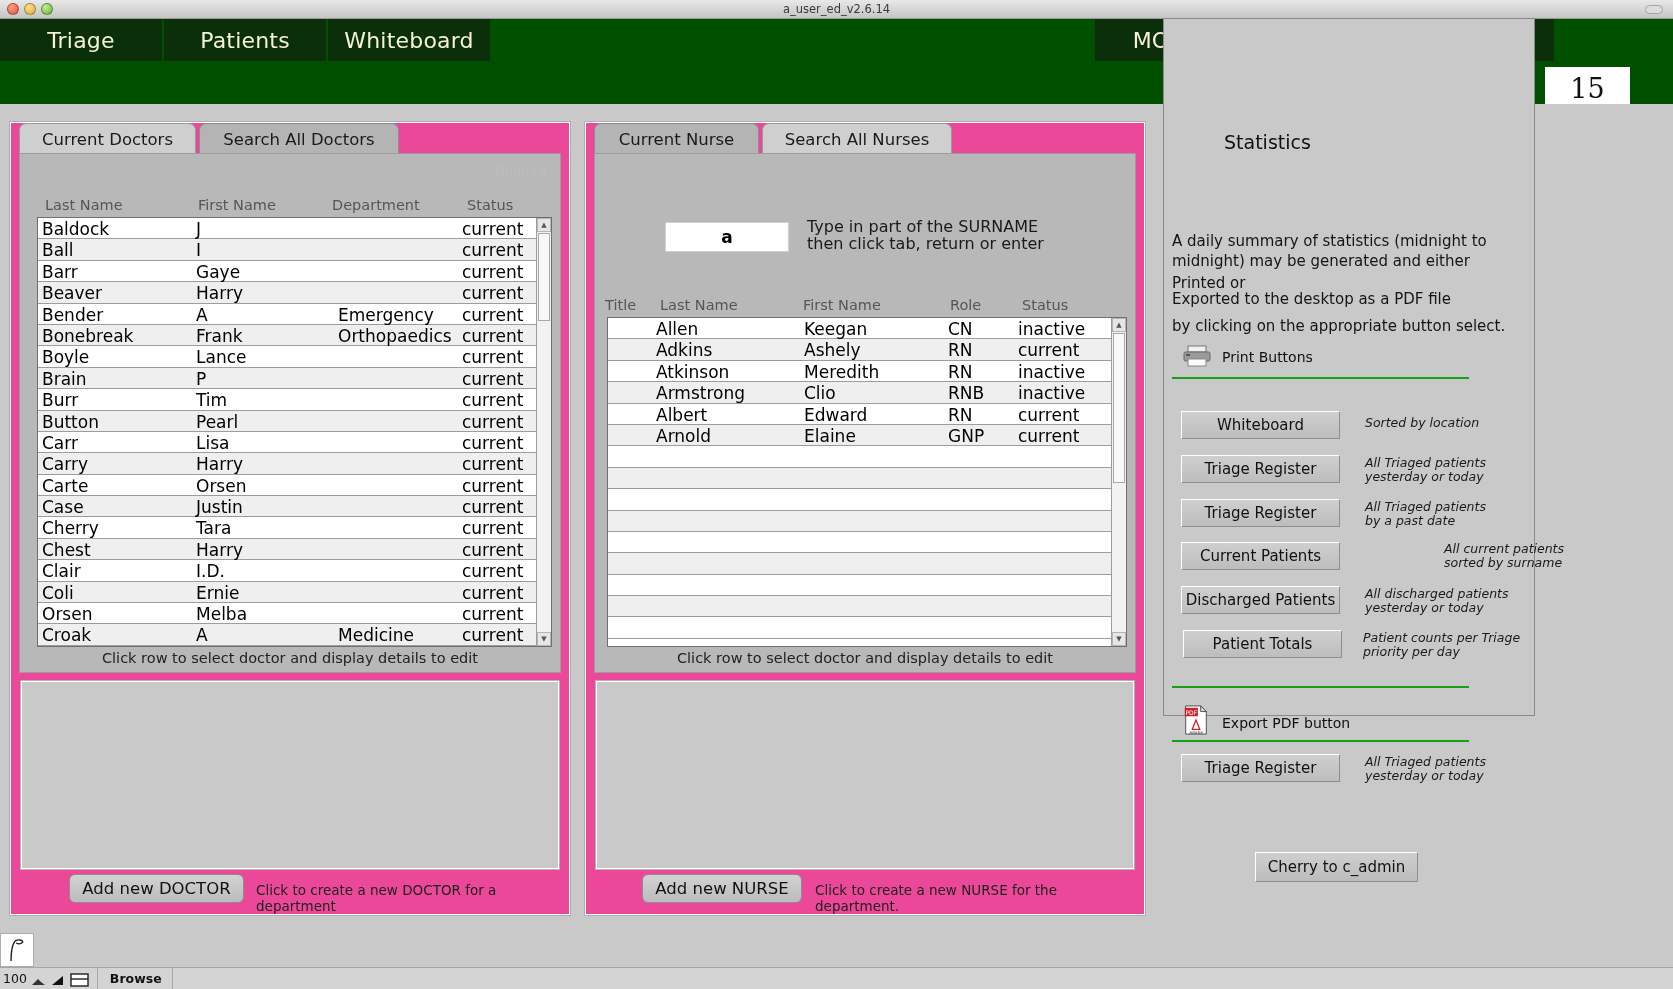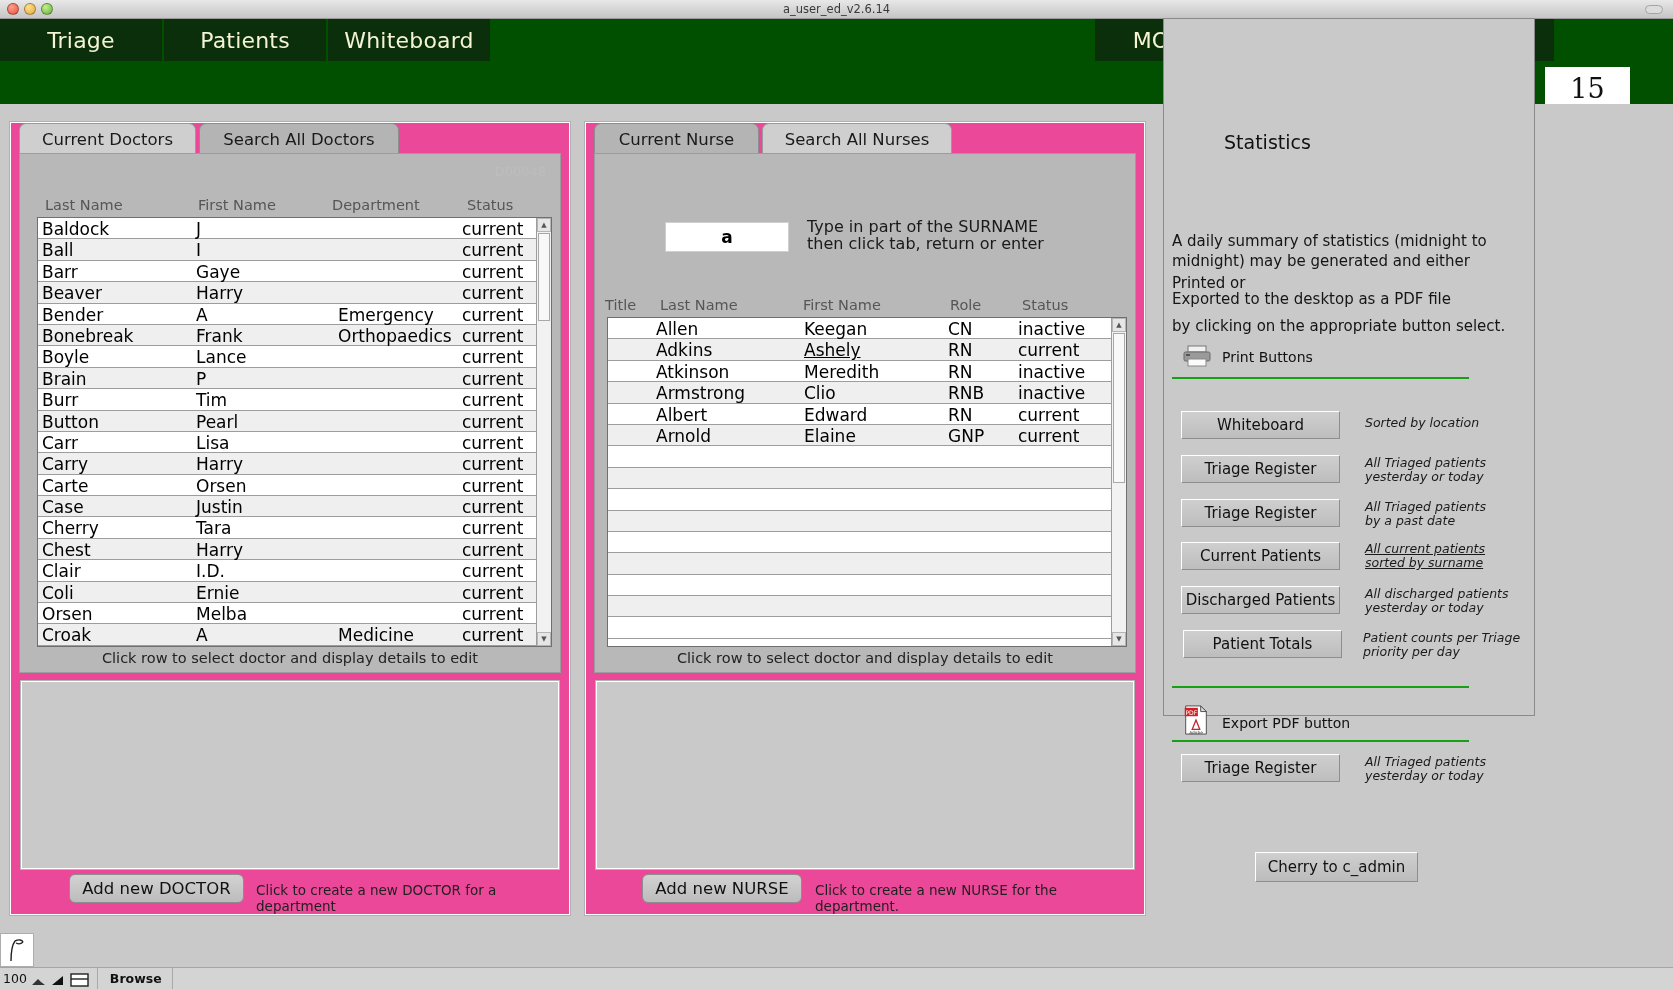--- a/index.html
+++ b/index.html
@@ -429,21 +429,21 @@
             <div class="grow">
               <span style="left: 6px;"></span>
               <span style="left: 48px;">Allen</span>
               <span style="left: 196px;">Keegan</span>
               <span style="left: 340px;">CN</span>
               <span style="left: 410px;">inactive</span>
             </div>
             <div class="grow alt">
               <span style="left: 6px;"></span>
               <span style="left: 48px;">Adkins</span>
-              <span style="left: 196px; text-decoration: underline;">Ashely</span>
+              <span style="left: 196px;">Ashely</span>
               <span style="left: 340px;">RN</span>
               <span style="left: 410px;">current</span>
             </div>
             <div class="grow">
               <span style="left: 6px;"></span>
               <span style="left: 48px;">Atkinson</span>
               <span style="left: 196px;">Meredith</span>
               <span style="left: 340px;">RN</span>
               <span style="left: 410px;">inactive</span>
             </div>
@@ -578,21 +578,21 @@
   <div>yesterday or today</div>
 </div>
 
 <div class="sbtn" style="left:1181px;top:499px;width:159px;">Triage Register</div>
 <div class="sdesc" style="left:1365px;top:500px;width:160px;">
   <div>All Triaged patients</div>
   <div>by a past date</div>
 </div>
 
 <div class="sbtn" style="left:1181px;top:542px;width:159px;">Current Patients</div>
-<div class="sdesc" style="left:1365px;top:542px;width:160px;text-decoration:underline;">
+<div class="sdesc" style="left:1444px;top:542px;width:160px;">
   <div>All current patients</div>
   <div>sorted by surname</div>
 </div>
 
 <div class="sbtn" style="left:1181px;top:586px;width:159px;">Discharged Patients</div>
 <div class="sdesc" style="left:1365px;top:587px;width:165px;">
   <div>All discharged patients</div>
   <div>yesterday or today</div>
 </div>
 

